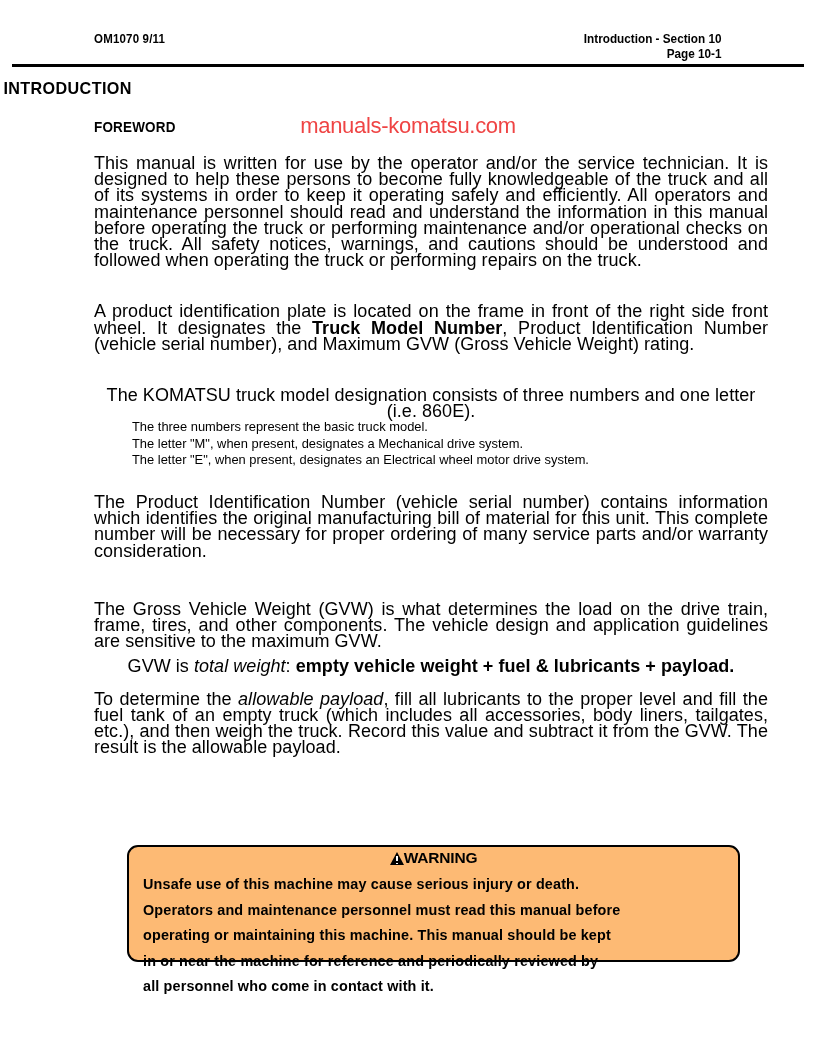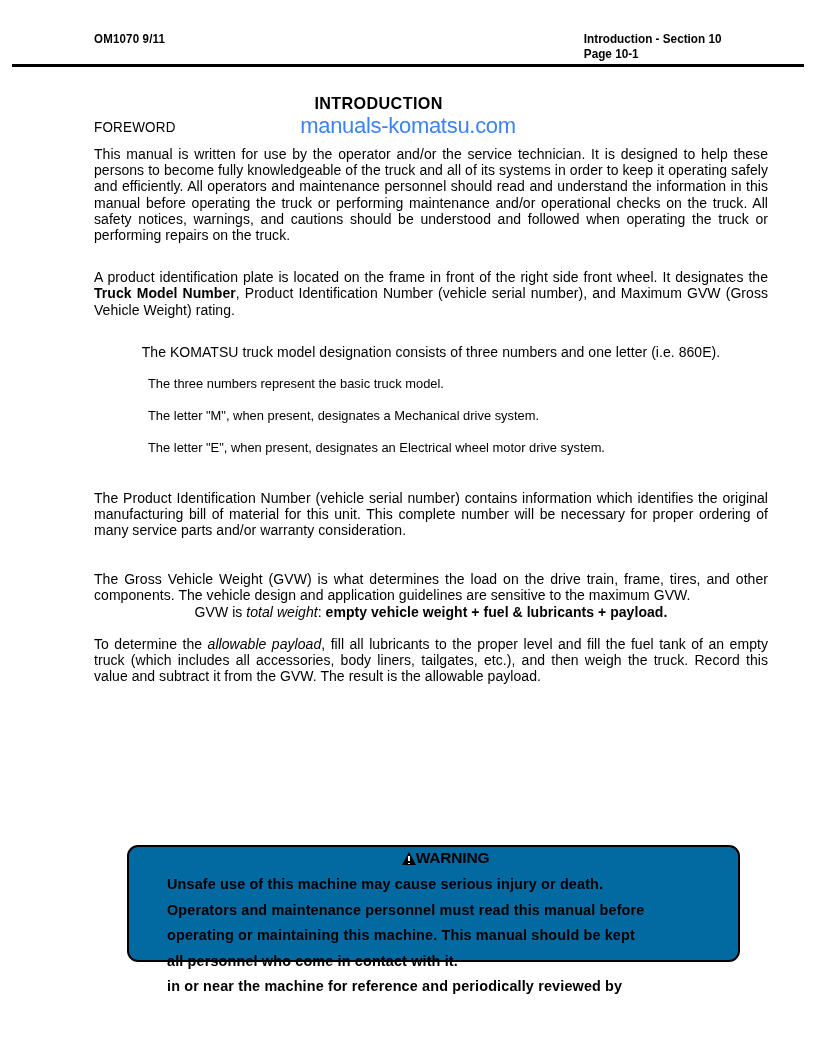--- a/index.html
+++ b/index.html
@@ -38,112 +38,111 @@
     font-weight: bold;
     letter-spacing: 0.2px;
     transform: scaleX(0.92);
     transform-origin: left center;
     white-space: nowrap;
   }
   .hdr-right {
     position: absolute;
     right: 0;
     top: 0;
-    text-align: left;
+    text-align: right;
     font-size: 12.5px;
     font-weight: bold;
     line-height: 15px;
     white-space: nowrap;
   }
   .hdr-right span { display: block; transform: scaleX(0.94); transform-origin: right center; }
 
   .rule {
     position: absolute;
     left: 12px;
     top: 64px;
     width: 792px;
     height: 3px;
     background: #000;
   }
 
   
   .doc-title {
     position: absolute;
-    top: 94px;
+    top: 79px;
     left: 0;
     width: 758px;
-    text-align: center;
+    text-align: left;
     font-size: 17px;
     font-weight: bold;
     letter-spacing: 0.4px;
   }
   .doc-title span { display: inline-block; transform: scaleX(0.95); }
 
   .section-head {
     position: absolute;
     top: 119px;
     left: 94px;
     font-size: 14.5px;
-    font-weight: normal;
+    font-weight: bold;
     letter-spacing: 0.2px;
   }
   .section-head span { display: inline-block; transform: scaleX(0.93); transform-origin: left center; }
 
   .watermark {
     position: absolute;
     top: 113px;
     left: 0;
     width: 816px;
     text-align: center;
     font-size: 22px;
     font-weight: 400;
-    color: #3b82f6;
+    color: #ef4444;
     letter-spacing: -0.3px;
   }
 
   
   .body {
     position: absolute;
     left: 94px;
     top: 146px;
     width: 674px;
   }
   p.t {
-    margin: 0 0 16px 0;
-    font-size: 14px;
+    margin: 9px 0 16px 0;
+    font-size: 18px;
     line-height: 16.2px;
     text-align: justify;
     letter-spacing: 0.05px;
   }
   p.t.tight { margin-bottom: 0; }
   p.t.nojust { text-align: center; }
   .ind {
-    margin: 16px;
+    margin: 0;
     padding-left: 38px;
     font-size: 12.9px;
     line-height: 16.2px;
     text-align: left;
   }
   .gap-sm { height: 10px; }
   .gap-md { height: 17px; }
   b { font-weight: bold; }
   i { font-style: italic; }
 
   
   .warn-box {
     position: absolute;
     left: 127px;
     top: 845px;
     width: 613px;
     height: 117px;
     box-sizing: border-box;
     border: 2.4px solid #000;
     border-radius: 11px;
-    background: #0369a1;
-    padding-left: 24px;
+    background: #fdba74;
   }
   .warn-title {
     text-align: center;
     font-size: 15.5px;
     font-weight: bold;
     line-height: 18px;
     margin-top: 2px;
     letter-spacing: -0.2px;
     white-space: nowrap;
   }
@@ -235,18 +234,18 @@
 
 
   </div>
 
   <div class="warn-box">
     <div class="warn-title"><span class="warn-tri"></span><span>WARNING</span></div>
     <div class="warn-body">
       <span class="ln">Unsafe use of this machine may cause serious injury or death.</span>
       <span class="ln">Operators and maintenance personnel must read this manual before</span>
       <span class="ln">operating or maintaining this machine. This manual should be kept</span>
+      <span class="ln">in or near the machine for reference and periodically reviewed by</span>
       <span class="ln">all personnel who come in contact with it.</span>
-      <span class="ln">in or near the machine for reference and periodically reviewed by</span>
     </div>
   </div>
 
 </div>
 
 </body></html>

